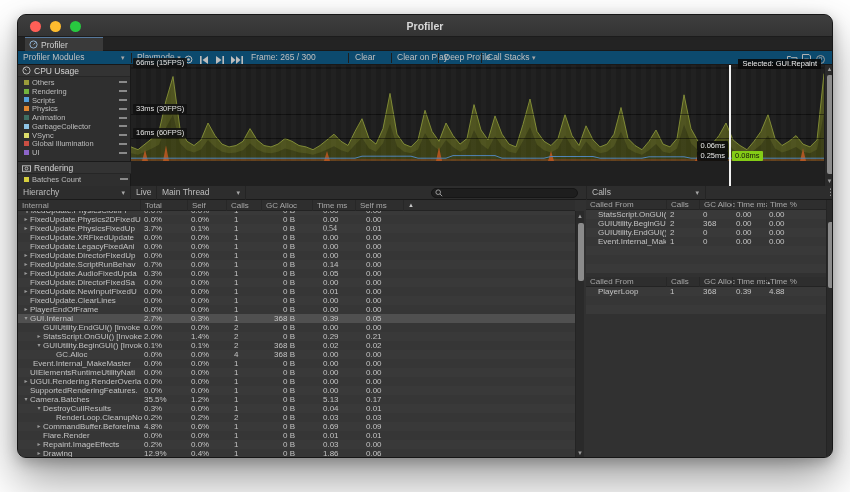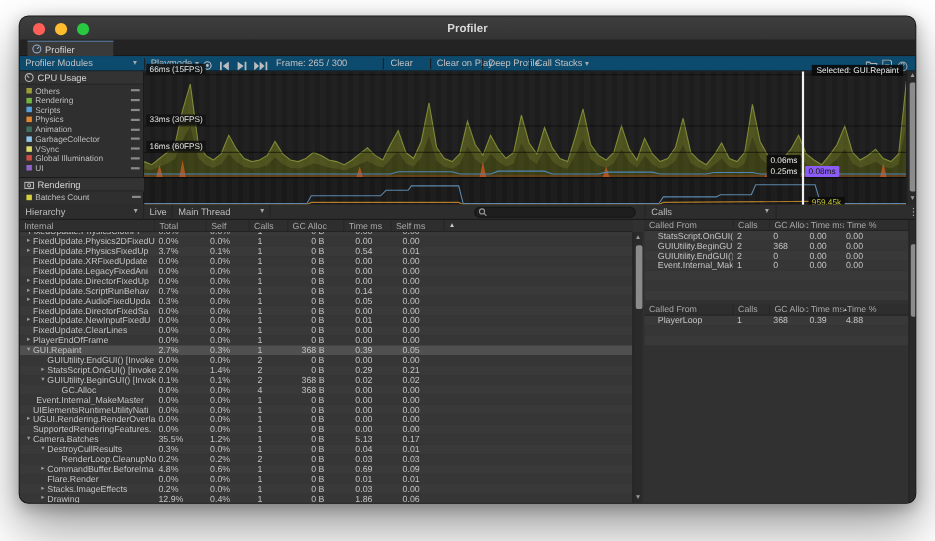--- a/index.html
+++ b/index.html
@@ -39,21 +39,21 @@
   .cpuchart::after,.renderchart::after{content:"";position:absolute;inset:0;
     background:repeating-linear-gradient(90deg,rgba(255,255,255,.018) 0 5px,transparent 5px 10px);pointer-events:none}
   .renderchart{position:absolute;left:0;top:96px;width:693px;height:25px;background:#191919;border-top:1px solid #0d0d0d;overflow:hidden}
   .gridchip{position:absolute;height:10px;line-height:10px;padding:0 3px;font-size:7.5px;color:#e2e2e2;
     background:rgba(17,17,17,.88);border-radius:1px;z-index:6;white-space:nowrap}
   .selchip{position:absolute;top:-6px;right:3px;height:10px;line-height:10px;padding:0 4px;font-size:7.5px;
     color:#ececec;background:rgba(10,10,10,.92);z-index:6;white-space:nowrap}
   .phline{position:absolute;left:598px;top:0;width:2px;height:121px;background:#f2f2f2;z-index:5}
   .phchip{position:absolute;height:10px;line-height:10px;padding:0 3px;font-size:7.5px;border-radius:1px;z-index:6;white-space:nowrap}
   .phdark{background:rgba(12,12,12,.92);color:#eaeaea}
-  .pholive{background:#8b5cf6;color:#15150a}
+  .pholive{background:#84cc16;color:#15150a}
   .countchip{position:absolute;left:604px;top:17px;height:10px;line-height:10px;padding:0 3px;font-size:7.5px;
     background:rgba(12,12,12,.9);color:#c9c937;z-index:6;white-space:nowrap}
   .chartsb{position:absolute;left:806px;top:0;width:10px;height:121px;background:#2a2a2a;border-left:1px solid #1e1e1e;z-index:7}
   .sbarrow{position:absolute;left:0;width:100%;text-align:center;font-size:6px;color:#9a9a9a;line-height:9px}
   .sbthumb{position:absolute;left:2px;width:6px;background:#8b8b8b;border-radius:2px}
   
   .hiertb{height:14px;background:#2d2d2d;border-bottom:1px solid #1a1a1a;position:relative;font-size:8.5px;color:#bdbdbd}
   .hitem{position:absolute;top:0;height:14px;line-height:13px;white-space:nowrap}
   .dd{border-right:1px solid #242424;padding-left:5px}
   .searchbox{position:absolute;left:413px;top:2px;width:147px;height:10px;background:#1e1e1e;
@@ -269,27 +269,20 @@
             <line x1="0" y1="73.5" x2="693" y2="73.5" stroke="rgba(0,0,0,0.5)" stroke-width="1"></line>
           </svg>
         <div class="gridchip" style="left:2px;top:-7px">66ms (15FPS)</div>
         <div class="gridchip" style="left:2px;top:39px">33ms (30FPS)</div>
         <div class="gridchip" style="left:2px;top:63px">16ms (60FPS)</div>
         <div class="selchip">Selected: GUI.Repaint</div>
         <div class="phchip phdark" style="right:96px;top:76px">0.06ms</div>
         <div class="phchip phdark" style="right:96px;top:86px">0.25ms</div>
         <div class="phchip pholive" style="left:601px;top:86px">0.08ms</div>
       </div>
-      <div class="renderchart">
-        <svg id="render-svg" width="693" height="25" viewBox="0 0 693 25" preserveAspectRatio="none">
-            <polyline points="0,23 148,23 152,16 215,16 220,11 240,11 243,7 286,7 290,23 468,23 472,17 520,17 524,15 552,15 556,6 610,6 615,23 693,23" fill="none" stroke="#5b87ad" stroke-width="1"></polyline>
-            <polyline points="0,24 148,24 152,22 286,22 290,24 468,24 472,22 610,21 615,24 693,24" fill="none" stroke="#b07b28" stroke-width="1"></polyline>
-          </svg>
-        <div class="countchip">959.45k</div>
-      </div>
       <div class="phline"></div>
     </div>
 
     <div class="chartsb">
       <div class="sbarrow" style="top:0">▲</div>
       <div class="sbthumb" style="top:10px;height:99px"></div>
       <div class="sbarrow" style="bottom:0">▼</div>
     </div>
   </div>
 
@@ -353,21 +346,21 @@
               <span class="cell" style="left: 348px;">0.00</span>
             </div>
           </div>
           <div class="row">
             <div class="rin">
               <div class="rname" style="padding-left: 4px;"><span class="fold">▸</span><span>FixedUpdate.PhysicsFixedUp</span></div>
               <span class="cell" style="left: 126px;">3.7%</span>
               <span class="cell" style="left: 173px;">0.1%</span>
               <span class="cell" style="left: 216px;">1</span>
               <span class="cell" style="left: 233px; width: 44px; text-align: right;">0 B</span>
-              <span class="cell" style="left: 305px;">0.54</span>
+              <span class="cell" style="left: 305px; font-family: Liberation Serif, serif;">0.54</span>
               <span class="cell" style="left: 348px;">0.01</span>
             </div>
           </div>
           <div class="row">
             <div class="rin">
               <div class="rname" style="padding-left: 4px;"><span class="fold"></span><span>FixedUpdate.XRFixedUpdate</span></div>
               <span class="cell" style="left: 126px;">0.0%</span>
               <span class="cell" style="left: 173px;">0.0%</span>
               <span class="cell" style="left: 216px;">1</span>
               <span class="cell" style="left: 233px; width: 44px; text-align: right;">0 B</span>
@@ -458,21 +451,21 @@
               <span class="cell" style="left: 126px;">0.0%</span>
               <span class="cell" style="left: 173px;">0.0%</span>
               <span class="cell" style="left: 216px;">1</span>
               <span class="cell" style="left: 233px; width: 44px; text-align: right;">0 B</span>
               <span class="cell" style="left: 305px;">0.00</span>
               <span class="cell" style="left: 348px;">0.00</span>
             </div>
           </div>
           <div class="row sel">
             <div class="rin">
-              <div class="rname" style="padding-left: 4px;"><span class="fold">▾</span><span>GUI.Repaint</span></div>
+              <div class="rname" style="padding-left: 4px;"><span class="fold">▾</span><span>GUI.Internal</span></div>
               <span class="cell" style="left: 126px;">2.7%</span>
               <span class="cell" style="left: 173px;">0.3%</span>
               <span class="cell" style="left: 216px;">1</span>
               <span class="cell" style="left: 233px; width: 44px; text-align: right;">368 B</span>
               <span class="cell" style="left: 305px;">0.39</span>
               <span class="cell" style="left: 348px;">0.05</span>
             </div>
           </div>
           <div class="row">
             <div class="rin">
@@ -612,21 +605,21 @@
               <span class="cell" style="left: 126px;">0.0%</span>
               <span class="cell" style="left: 173px;">0.0%</span>
               <span class="cell" style="left: 216px;">1</span>
               <span class="cell" style="left: 233px; width: 44px; text-align: right;">0 B</span>
               <span class="cell" style="left: 305px;">0.01</span>
               <span class="cell" style="left: 348px;">0.01</span>
             </div>
           </div>
           <div class="row">
             <div class="rin">
-              <div class="rname" style="padding-left: 17px;"><span class="fold">▸</span><span>Stacks.ImageEffects</span></div>
+              <div class="rname" style="padding-left: 17px;"><span class="fold">▸</span><span>Repaint.ImageEffects</span></div>
               <span class="cell" style="left: 126px;">0.2%</span>
               <span class="cell" style="left: 173px;">0.0%</span>
               <span class="cell" style="left: 216px;">1</span>
               <span class="cell" style="left: 233px; width: 44px; text-align: right;">0 B</span>
               <span class="cell" style="left: 305px;">0.03</span>
               <span class="cell" style="left: 348px;">0.00</span>
             </div>
           </div>
           <div class="row">
             <div class="rin">

